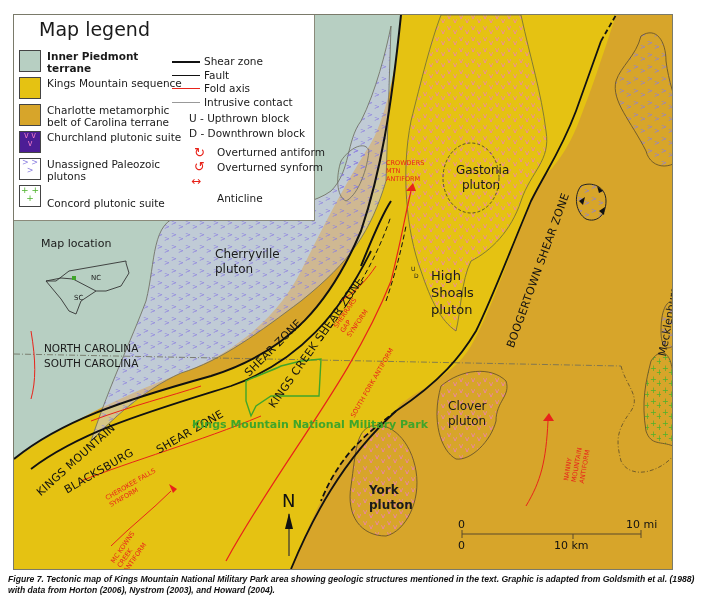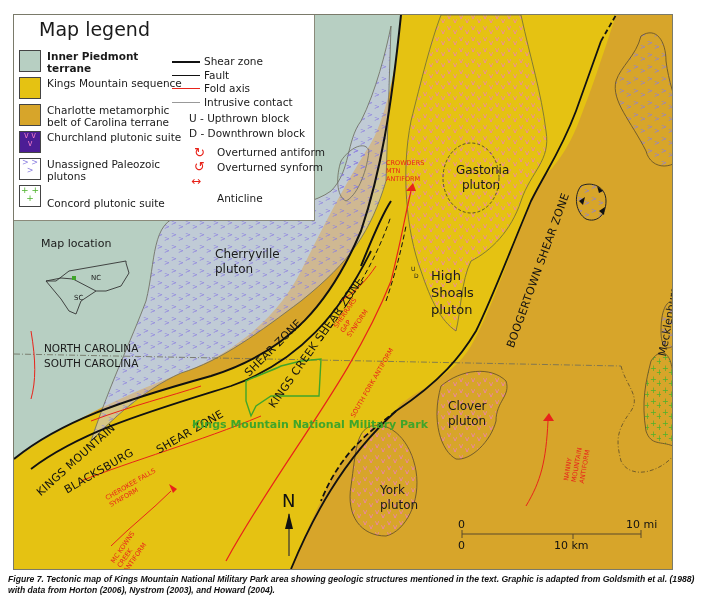--- a/index.html
+++ b/index.html
@@ -159,21 +159,21 @@
   <div class="map-label" style="left:77px;top:256px;font-size:7px;">NC</div>
   <div class="map-label" style="left:60px;top:276px;font-size:7px;">SC</div>
 
   <div class="map-label" style="left:30px;top:326px;font-size:10.5px;">NORTH CAROLINA</div>
   <div class="map-label" style="left:30px;top:341px;font-size:10.5px;">SOUTH CAROLINA</div>
 
   <div class="map-label" style="left:201px;top:232px;width:60px;">Cherryville pluton</div>
   <div class="map-label" style="left:442px;top:148px;width:50px;text-align:center;">Gastonia pluton</div>
   <div class="map-label" style="left:417px;top:252px;width:45px;font-size:13px;line-height:17px;">High Shoals pluton</div>
   <div class="map-label" style="left:434px;top:384px;width:45px;">Clover pluton</div>
-  <div class="map-label" style="left:366px;top:468px;width:45px;">York pluton</div>
+  <div class="map-label" style="left:355px;top:468px;width:45px;font-weight:bold;">York pluton</div>
   <div class="map-label" style="left:642px;top:340px;width:70px;font-size:11px;line-height:13px;transform:rotate(-80deg);transform-origin:0 0;">Mecklenburg pluton</div>
 
   <div class="zone-label" style="left:20px;top:474px;transform:rotate(-42deg);">KINGS MOUNTAIN</div>
   <div class="zone-label" style="left:228px;top:355px;transform:rotate(-45deg);">SHEAR ZONE</div>
   <div class="zone-label" style="left:252px;top:388px;transform:rotate(-55deg);">KINGS CREEK SHEAR ZONE</div>
   <div class="zone-label" style="left:48px;top:470px;transform:rotate(-30deg);">BLACKSBURG</div>
   <div class="zone-label" style="left:140px;top:430px;transform:rotate(-30deg);">SHEAR ZONE</div>
   <div class="zone-label" style="left:490px;top:330px;transform:rotate(-70deg);">BOOGERTOWN SHEAR ZONE</div>
 
   <div class="red-label" style="left:372px;top:144px;width:45px;">CROWDERS MTN ANTIFORM</div>

